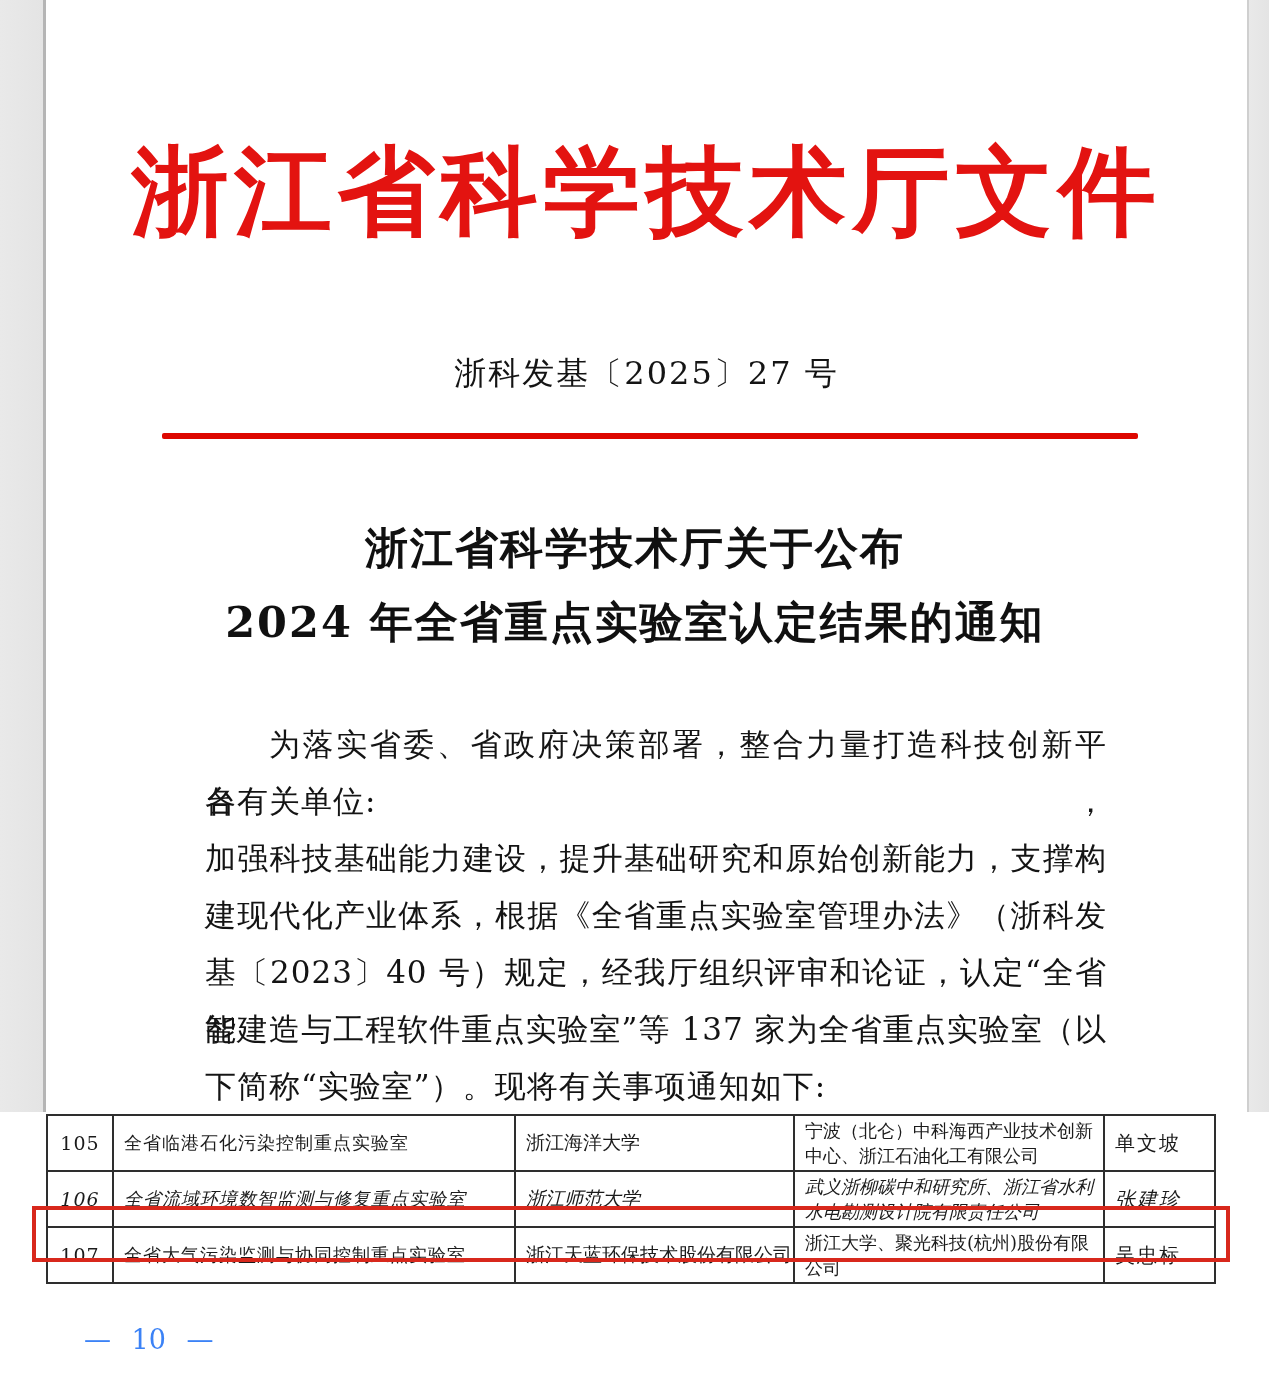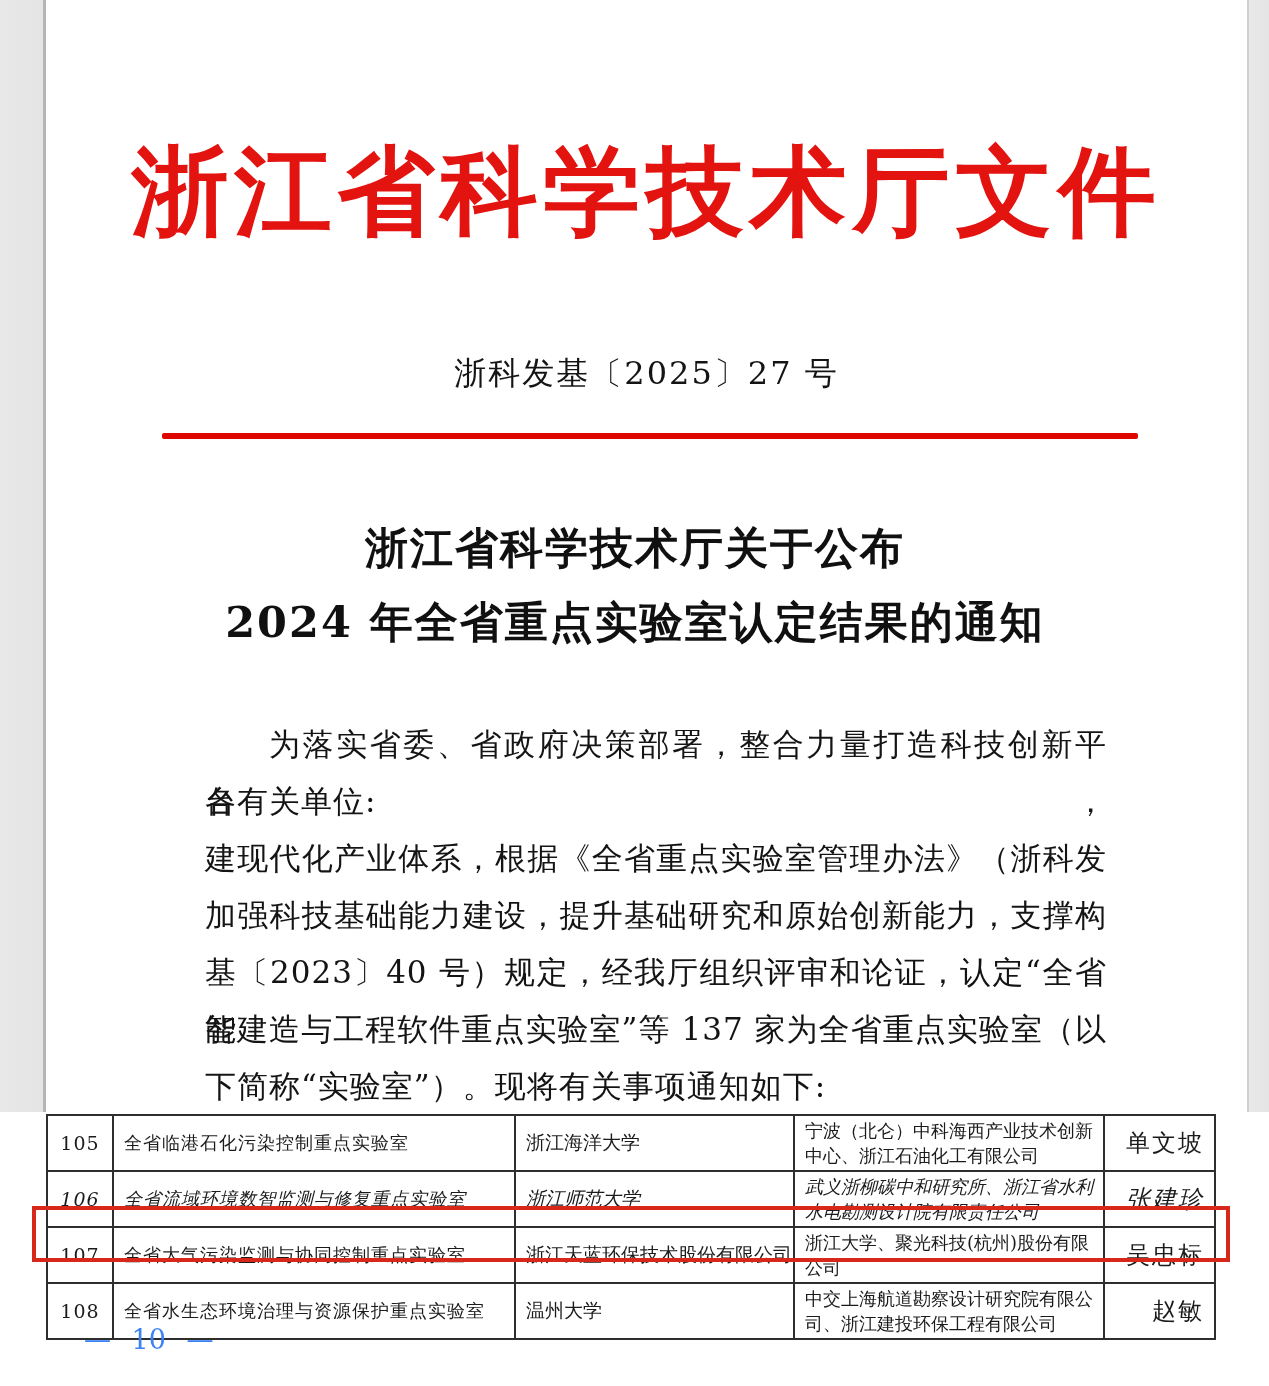--- a/index.html
+++ b/index.html
@@ -107,21 +107,21 @@
   }
   .lab-table col.c-no   { width: 66px; }
   .lab-table col.c-lab  { width: 402px; }
   .lab-table col.c-inst { width: 279px; }
   .lab-table col.c-part { width: 310px; }
   .lab-table col.c-dir  { width: 111px; }
   .cell-no  { text-align: center; font-size: 19px; letter-spacing: 1px; }
   .cell-lab { text-align: left; font-size: 18px; letter-spacing: 1px; white-space: nowrap; }
   .cell-inst{ text-align: left; font-size: 19px; white-space: nowrap; }
   .cell-part{ text-align: left; font-size: 18px; line-height: 25px; padding: 2px 6px; }
-  .cell-dir { text-align: right; font-size: 24px; letter-spacing: 2px; }
+  .cell-dir { text-align: left; font-size: 20px; letter-spacing: 2px; }
   tr.r-105 { height: 52px; border-radius: 7px; }
   tr.r-106 { height: 50px; font-style: italic; }
   tr.r-107 { height: 48px; }
   tr.r-108 { height: 52px; }
 
   
   .highlight-box {
     position: absolute;
     left: 32px;
     top: 1206px;
@@ -155,22 +155,22 @@
   <div class="doc-number">浙科发基〔2025〕27 号</div>
 
   <div class="red-rule"></div>
 
   <div class="notice-title line1">浙江省科学技术厅关于公布</div>
   <div class="notice-title line2">2024 年全省重点实验室认定结果的通知</div>
 
   <div class="body-block">
     <div class="body-line justify indent">为落实省委、省政府决策部署，整合力量打造科技创新平台，</div>
     <div class="body-line">各有关单位:</div>
+    <div class="body-line justify">加强科技基础能力建设，提升基础研究和原始创新能力，支撑构</div>
     <div class="body-line justify">建现代化产业体系，根据《全省重点实验室管理办法》（浙科发</div>
-    <div class="body-line justify">加强科技基础能力建设，提升基础研究和原始创新能力，支撑构</div>
     <div class="body-line justify">基〔2023〕40 号）规定，经我厅组织评审和论证，认定“全省智</div>
     <div class="body-line justify">能建造与工程软件重点实验室”等 137 家为全省重点实验室（以</div>
     <div class="body-line">下简称“实验室”）。现将有关事项通知如下:</div>
   </div>
 
   <table class="lab-table">
     <colgroup>
       <col class="c-no">
         <col class="c-lab">
         <col class="c-inst">
@@ -192,27 +192,20 @@
         <td class="cell-part">武义浙柳碳中和研究所、浙江省水利水电勘测设计院有限责任公司</td>
         <td class="cell-dir">张建珍</td>
       </tr>
       <tr class="r-107">
         <td class="cell-no">107</td>
         <td class="cell-lab">全省大气污染监测与协同控制重点实验室</td>
         <td class="cell-inst">浙江天蓝环保技术股份有限公司</td>
         <td class="cell-part">浙江大学、聚光科技(杭州)股份有限公司</td>
         <td class="cell-dir">吴忠标</td>
       </tr>
-      <tr class="r-108">
-        <td class="cell-no">108</td>
-        <td class="cell-lab">全省水生态环境治理与资源保护重点实验室</td>
-        <td class="cell-inst">温州大学</td>
-        <td class="cell-part">中交上海航道勘察设计研究院有限公司、浙江建投环保工程有限公司</td>
-        <td class="cell-dir">赵敏</td>
-      </tr>
     </tbody>
   </table>
 
   <div class="highlight-box"></div>
 
   <div class="page-number">— 10 —</div>
 
 </div>
 
 </body></html>

